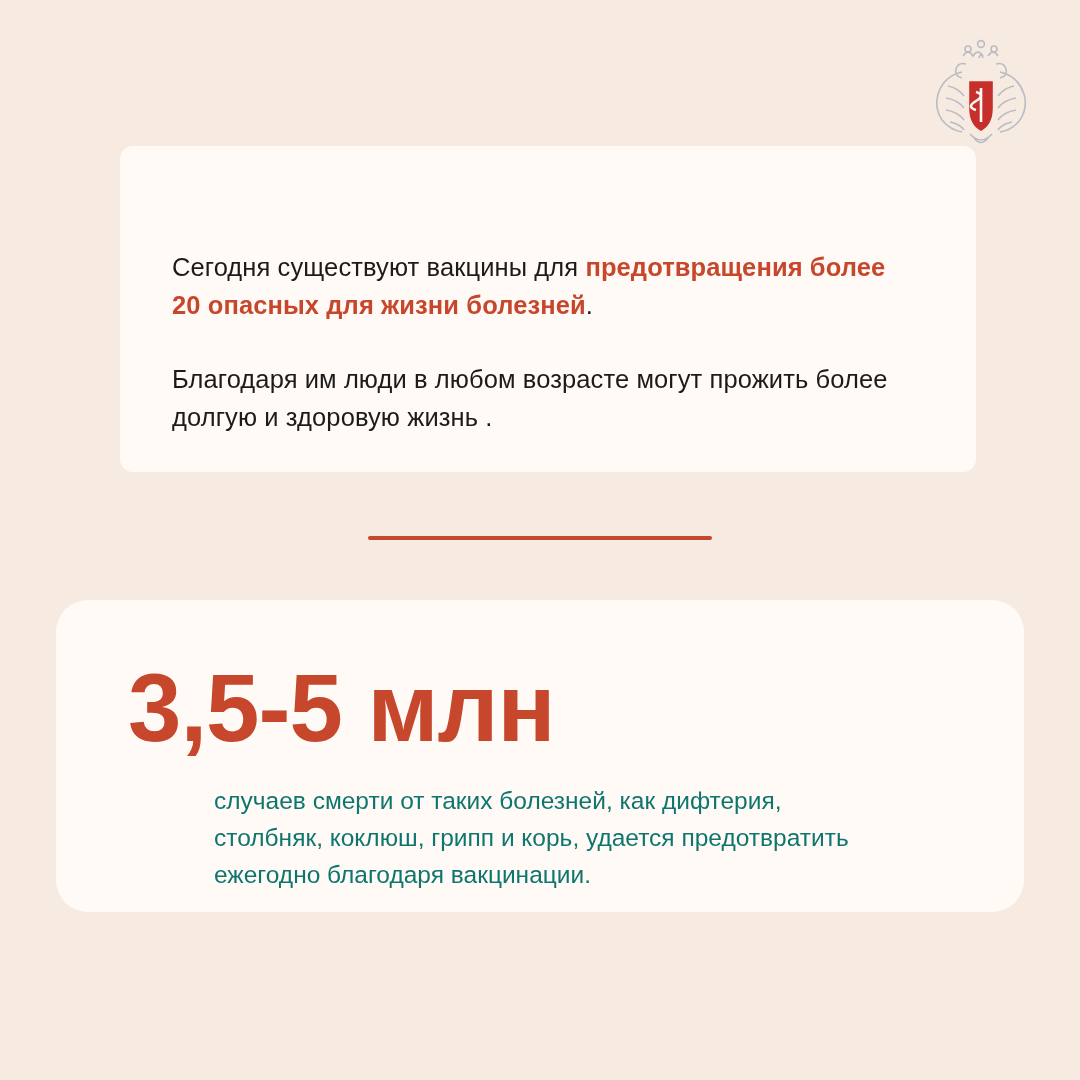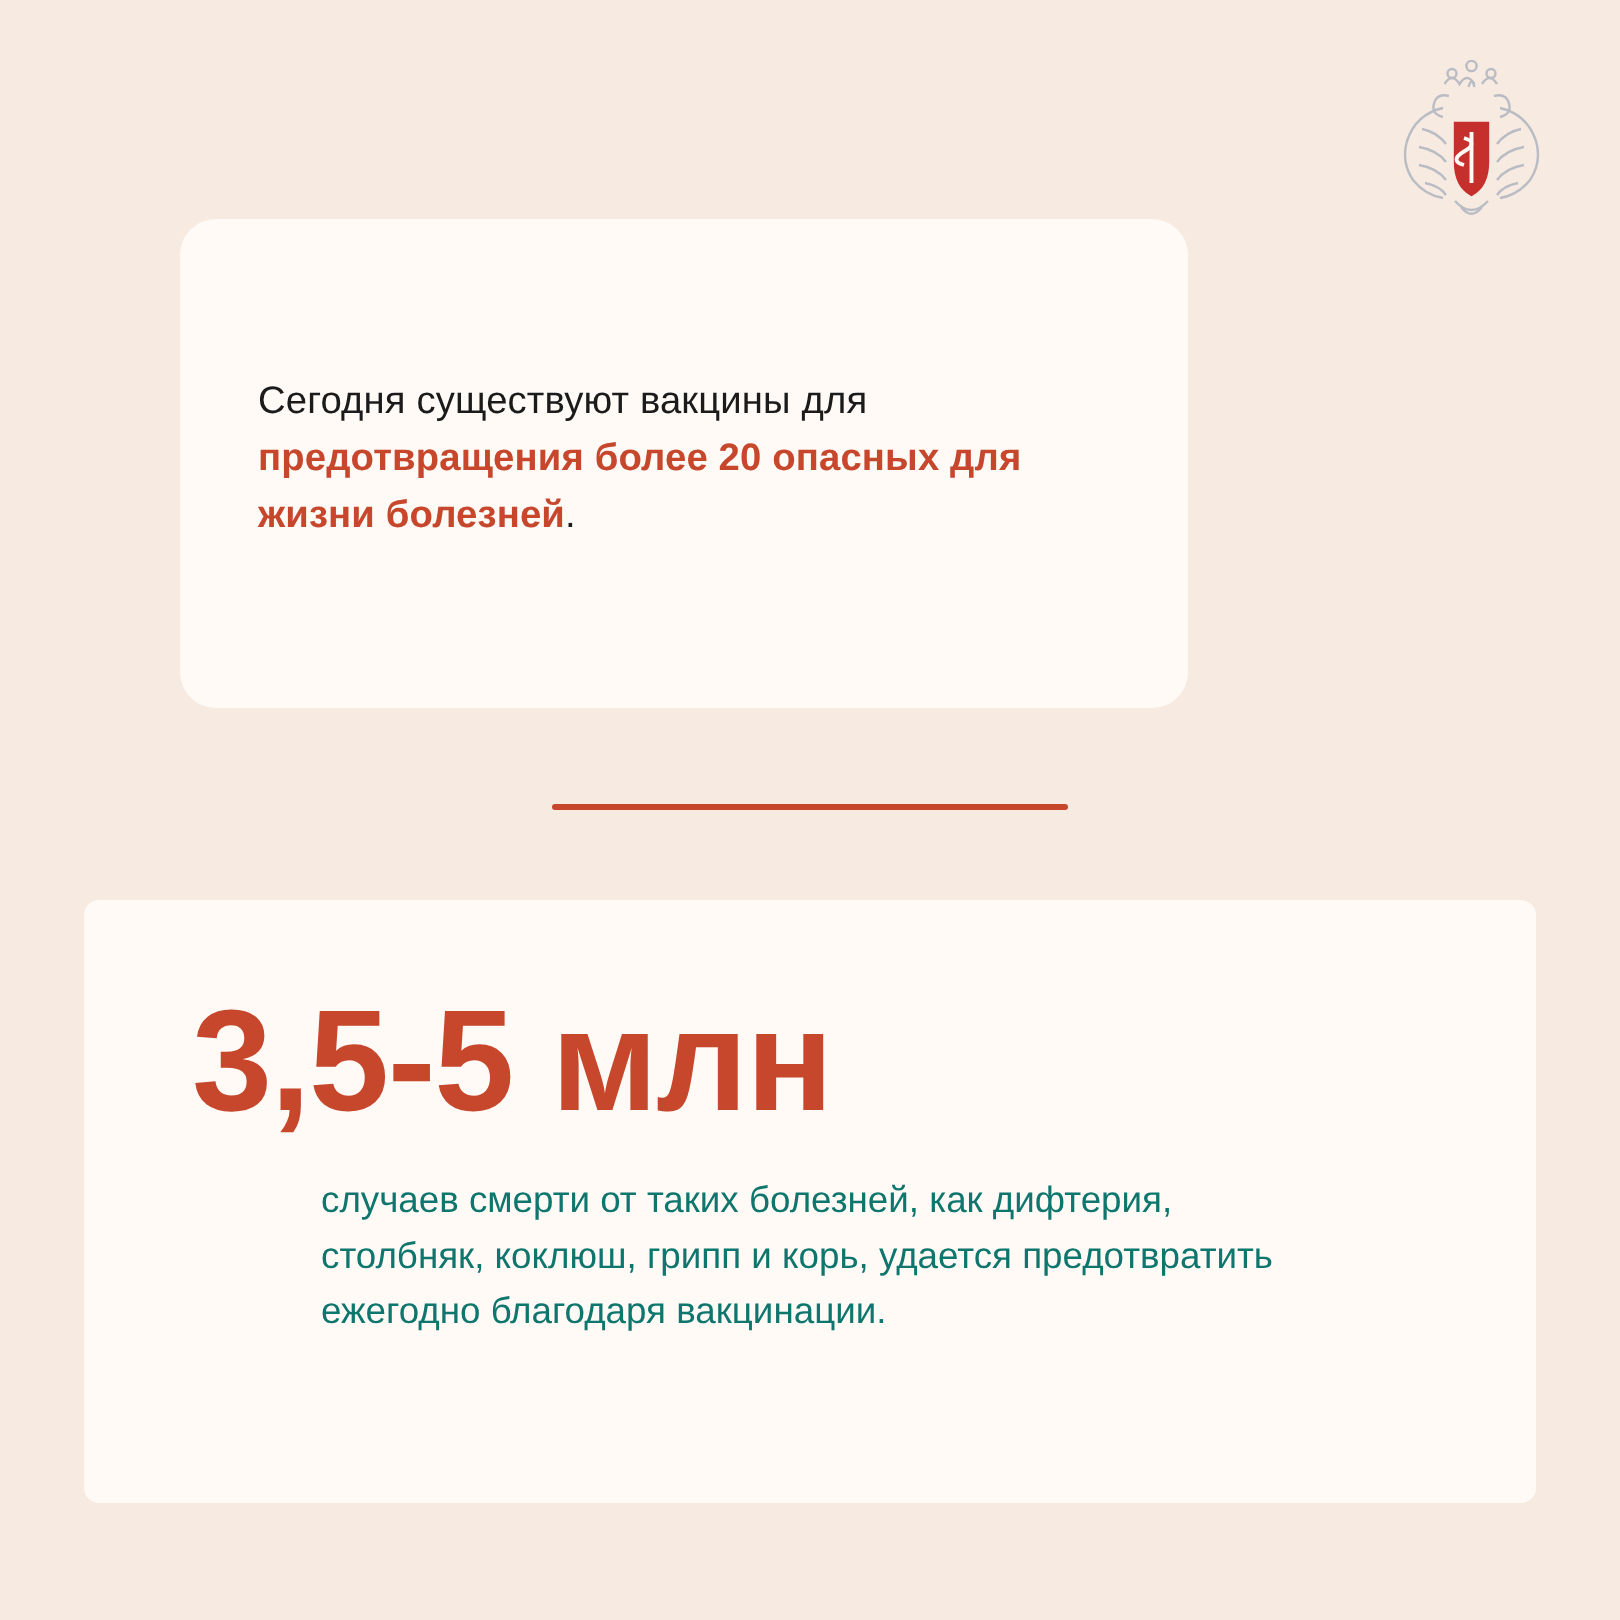--- a/index.html
+++ b/index.html
@@ -22,24 +22,24 @@
     right: 46px;
     width: 106px;
     height: 118px;
   }
 
   
   .card-top {
     position: absolute;
     left: 120px;
     top: 146px;
-    width: 672px;
+    width: 856px;
     height: 326px;
     background: #fffaf6;
-    border-radius: 24px;
+    border-radius: 13px;
   }
   .card-top-inner {
     padding: 76px 58px 0 52px;
   }
   .para {
     font-size: 25.5px;
     line-height: 38px;
     color: #1b1b1b;
     letter-spacing: 0.1px;
   }
@@ -61,23 +61,23 @@
     background: #c6472c;
     border-radius: 2px;
   }
 
   
   .card-bottom {
     position: absolute;
     left: 56px;
     top: 600px;
     width: 968px;
-    height: 402px;
+    height: 312px;
     background: #fffaf6;
-    border-radius: 10px;
+    border-radius: 32px;
   }
   .bignum {
     position: absolute;
     left: 72px;
     top: 60px;
     font-size: 96px;
     font-weight: bold;
     color: #c6472c;
     letter-spacing: -1px;
     line-height: 1;
@@ -122,20 +122,21 @@
       <path d="M48 58 q10 3 0 9 q-10 6 0 9" stroke="#fffaf6" stroke-width="2.6" fill="none"></path>
     </g>
   </svg>
 </div>
 
 <div class="card-top">
   <div class="card-top-inner">
     <p class="para">
       <span>Сегодня существуют вакцины для </span><span class="hl">предотвращения более  20  опасных для жизни болезней</span><span>.</span>
     </p>
+    <p class="para second">Благодаря им люди в любом возрасте могут прожить более долгую и здоровую жизнь .</p>
   </div>
 </div>
 
 <div class="divider"></div>
 
 <div class="card-bottom">
   <div class="bignum">3,5-5 млн</div>
   <div class="bigtext">случаев смерти от таких болезней,  как дифтерия, столбняк, коклюш, грипп и корь, удается предотвратить ежегодно благодаря вакцинации.</div>
 </div>
 

